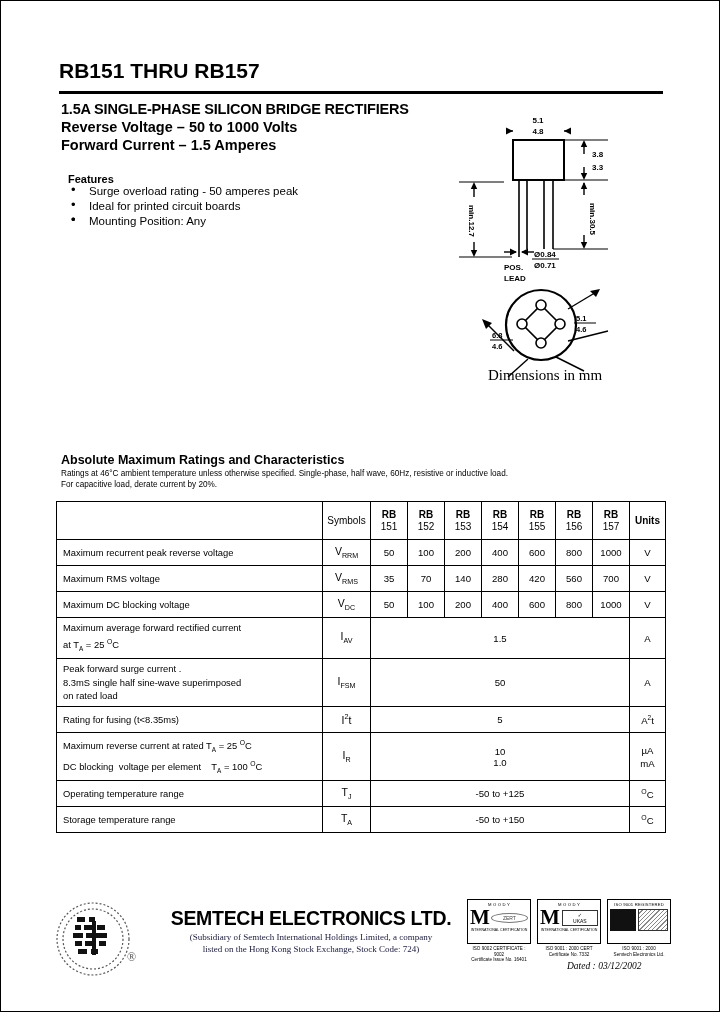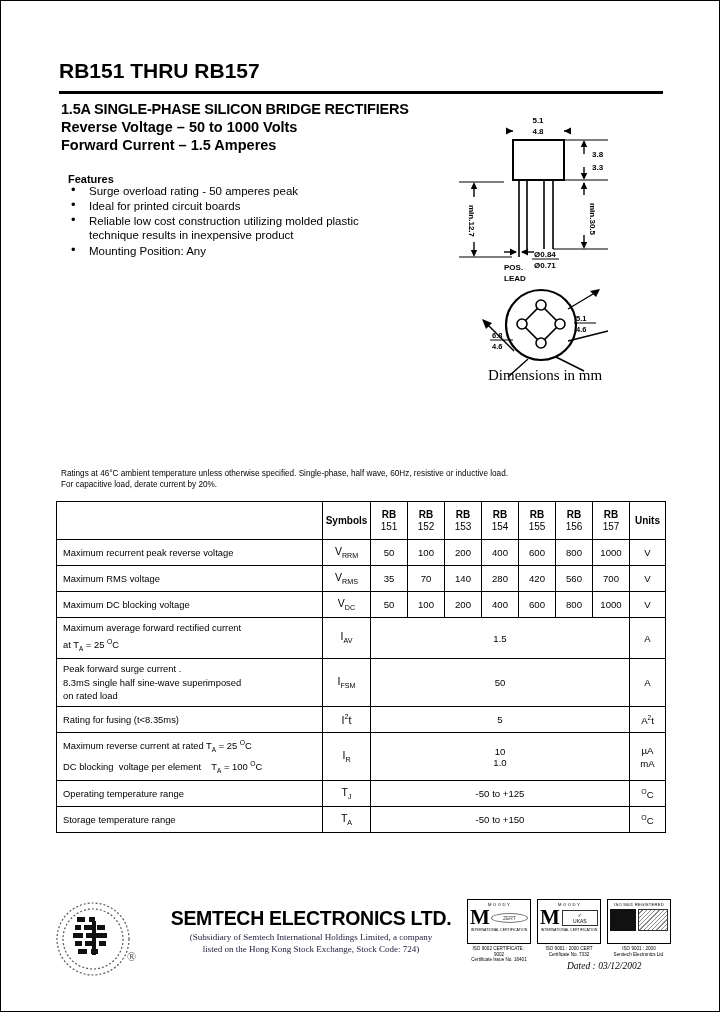--- a/index.html
+++ b/index.html
@@ -77,21 +77,21 @@
   table.ratings td, table.ratings th {
     border:1px solid #000;
     padding:0;
     text-align:center;
     vertical-align:middle;
     font-weight:normal;
   }
   table.ratings thead th { height:38px; line-height:11.5px; }
   table.ratings th.partcol { width:37px; font-weight:bold; font-size:10px; }
   table.ratings th.partcol span.pn { font-weight:normal; }
-  table.ratings th.sym { width:48px; font-weight:bold; font-size:10px; }
+  table.ratings th.sym { width:48px; font-weight:normal; font-size:10px; }
   table.ratings th.units { width:36px; font-weight:bold; font-size:10px; }
   table.ratings td.param {
     text-align:left; padding:3px 0 3px 6px;
     line-height:13.5px; font-size:9.4px;
   }
   table.ratings td.symcell { font-size:10.5px;margin-top:12px; }
   table.ratings td.val { font-size:9.6px; }
   table.ratings td.units { font-size:9.6px; line-height:13px; }
   sub { font-size:0.68em; }
   sup { font-size:0.68em; }
@@ -136,21 +136,21 @@
   <div class="subtitle">
     <div>1.5A SINGLE-PHASE SILICON BRIDGE RECTIFIERS</div>
     <div>Reverse Voltage – 50 to 1000 Volts</div>
     <div>Forward Current – 1.5 Amperes</div>
   </div>
 
   <div class="features-h">Features</div>
   <ul class="features">
     <li><span class="bullet">•</span><span>Surge overload rating - 50 amperes peak</span></li>
     <li><span class="bullet">•</span><span>Ideal for printed circuit boards</span></li>
-    <li style="width:275px"><span class="bullet">•</span><span>Reliable low cost construction utilizing molded plastic technique results in inexpensive product</span></li>
+    <li style="width:275px"><span class="bullet">•</span></li>
     <li style="margin-top:1px"><span class="bullet">•</span><span>Mounting Position: Any</span></li>
   </ul>
 
   <div class="pkg">
     <svg width="215" height="290" viewBox="0 0 215 290">
       <g stroke="#000" fill="none" stroke-width="1.6">
 
         <rect x="57" y="31" width="51" height="40" stroke-width="2"></rect>
 
         <line x1="63" y1="71" x2="63" y2="148"></line>
@@ -225,20 +225,21 @@
       <line x1="34" y1="231" x2="57" y2="231" stroke="#000" stroke-width="1"></line>
       <text x="36" y="229" font-family="Liberation Sans, sans-serif" font-size="7.5" font-weight="bold">6.8</text>
       <text x="36" y="240" font-family="Liberation Sans, sans-serif" font-size="7.5" font-weight="bold">4.6</text>
       <line x1="118" y1="214" x2="140" y2="214" stroke="#000" stroke-width="1"></line>
       <text x="120" y="212" font-family="Liberation Sans, sans-serif" font-size="7.5" font-weight="bold">5.1</text>
       <text x="120" y="223" font-family="Liberation Sans, sans-serif" font-size="7.5" font-weight="bold">4.6</text>
     </svg>
   </div>
   <div class="dimcaption">Dimensions in mm</div>
 
+  <div class="sec-h">Absolute Maximum Ratings and Characteristics</div>
   <div class="sec-note">
     <div>Ratings at 46°C ambient temperature unless otherwise specified.  Single-phase, half wave, 60Hz, resistive or inductive load.</div>
     <div>For capacitive load, derate current by 20%.</div>
   </div>
 
   <table class="ratings">
     <thead>
       <tr>
         <th></th>
         <th class="sym">Symbols</th>

